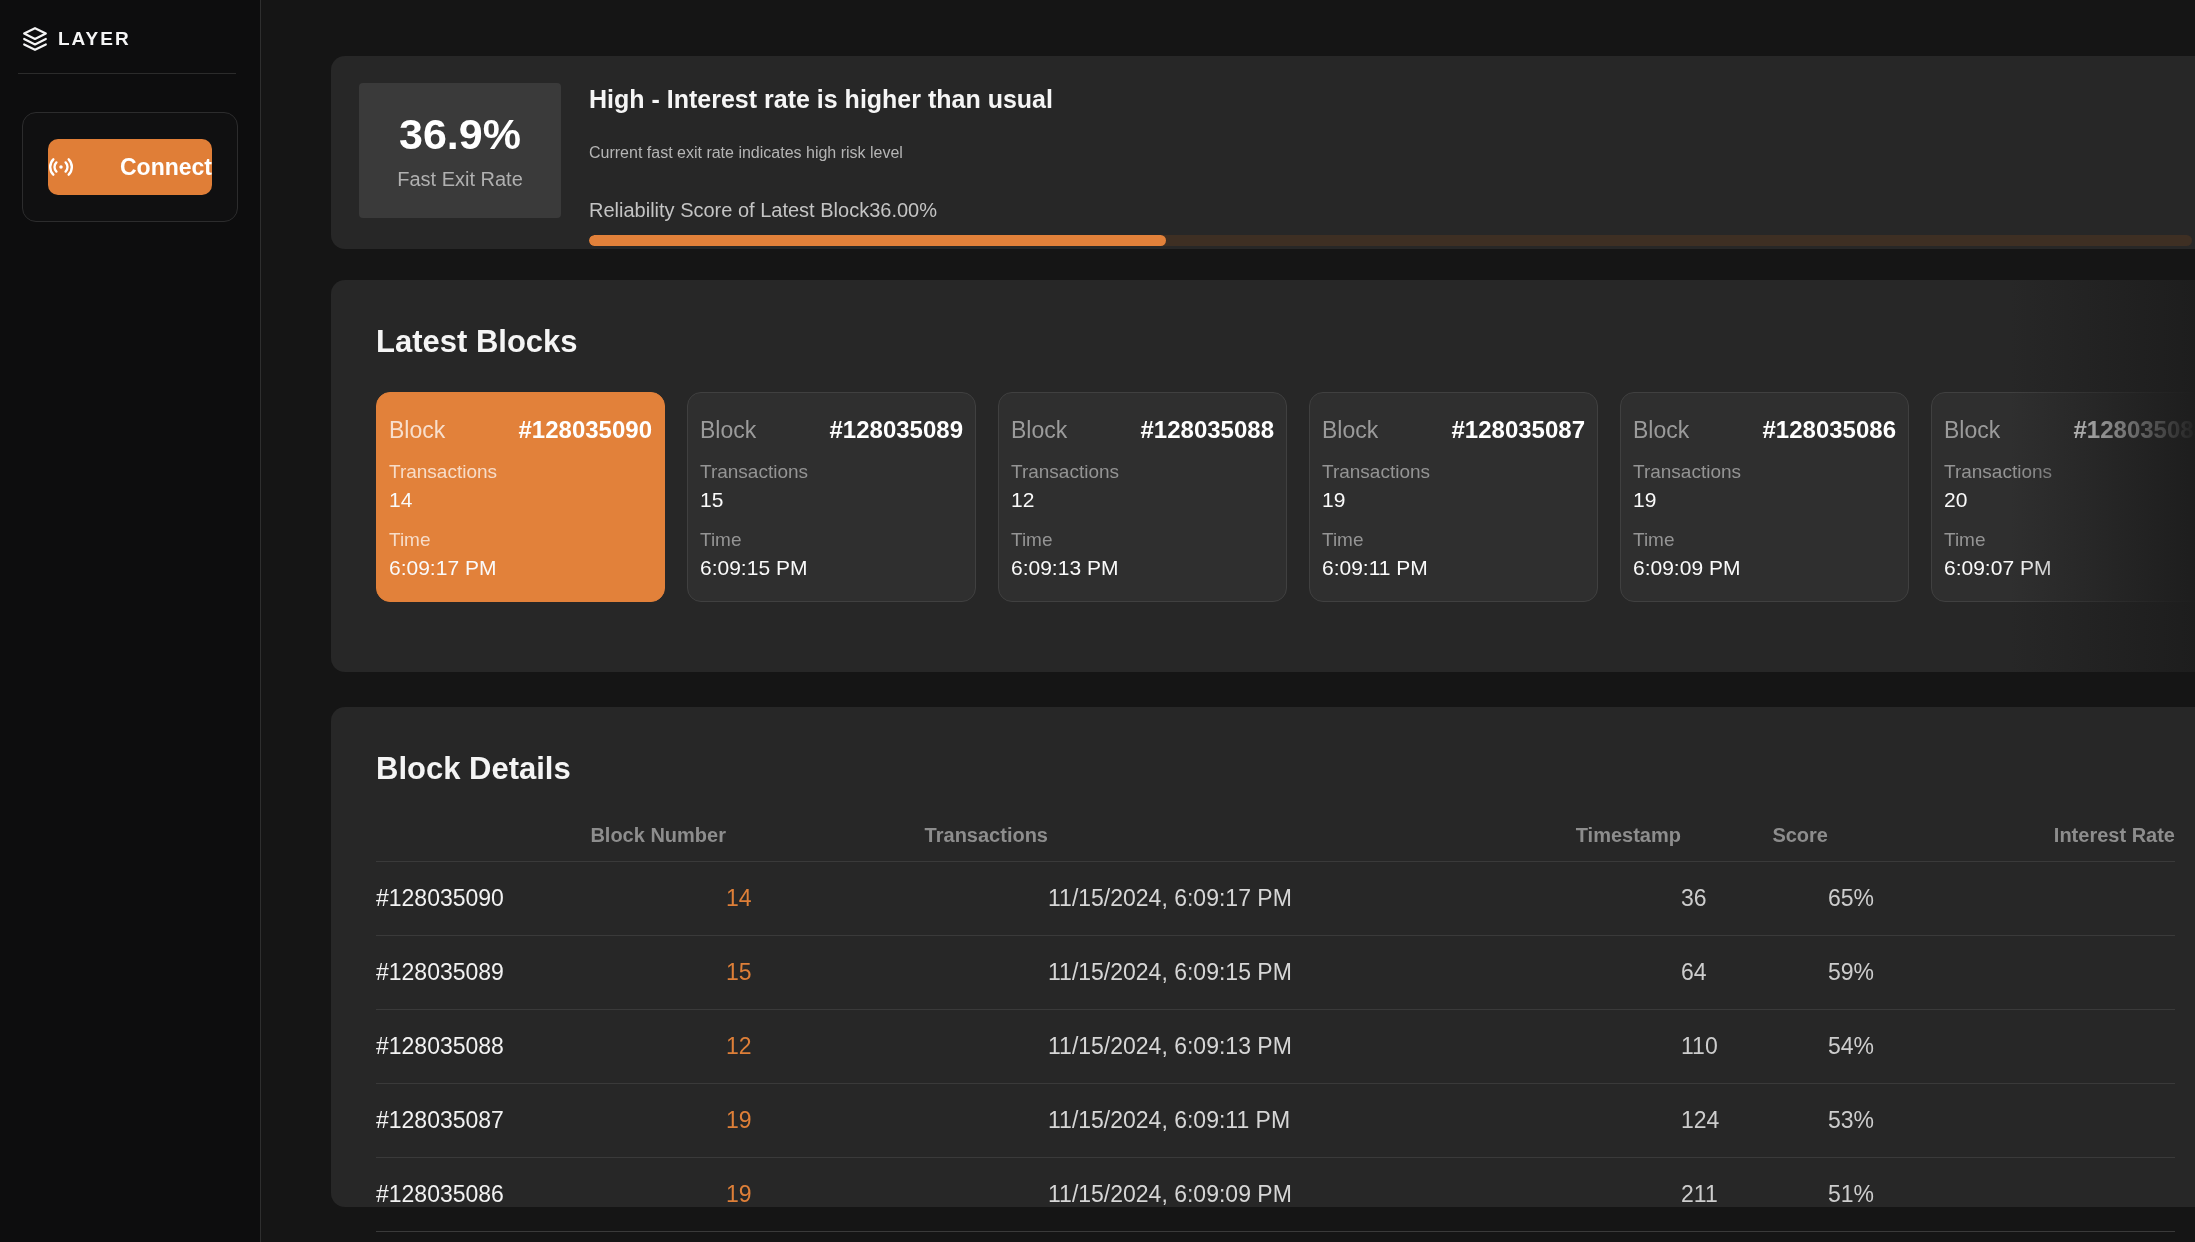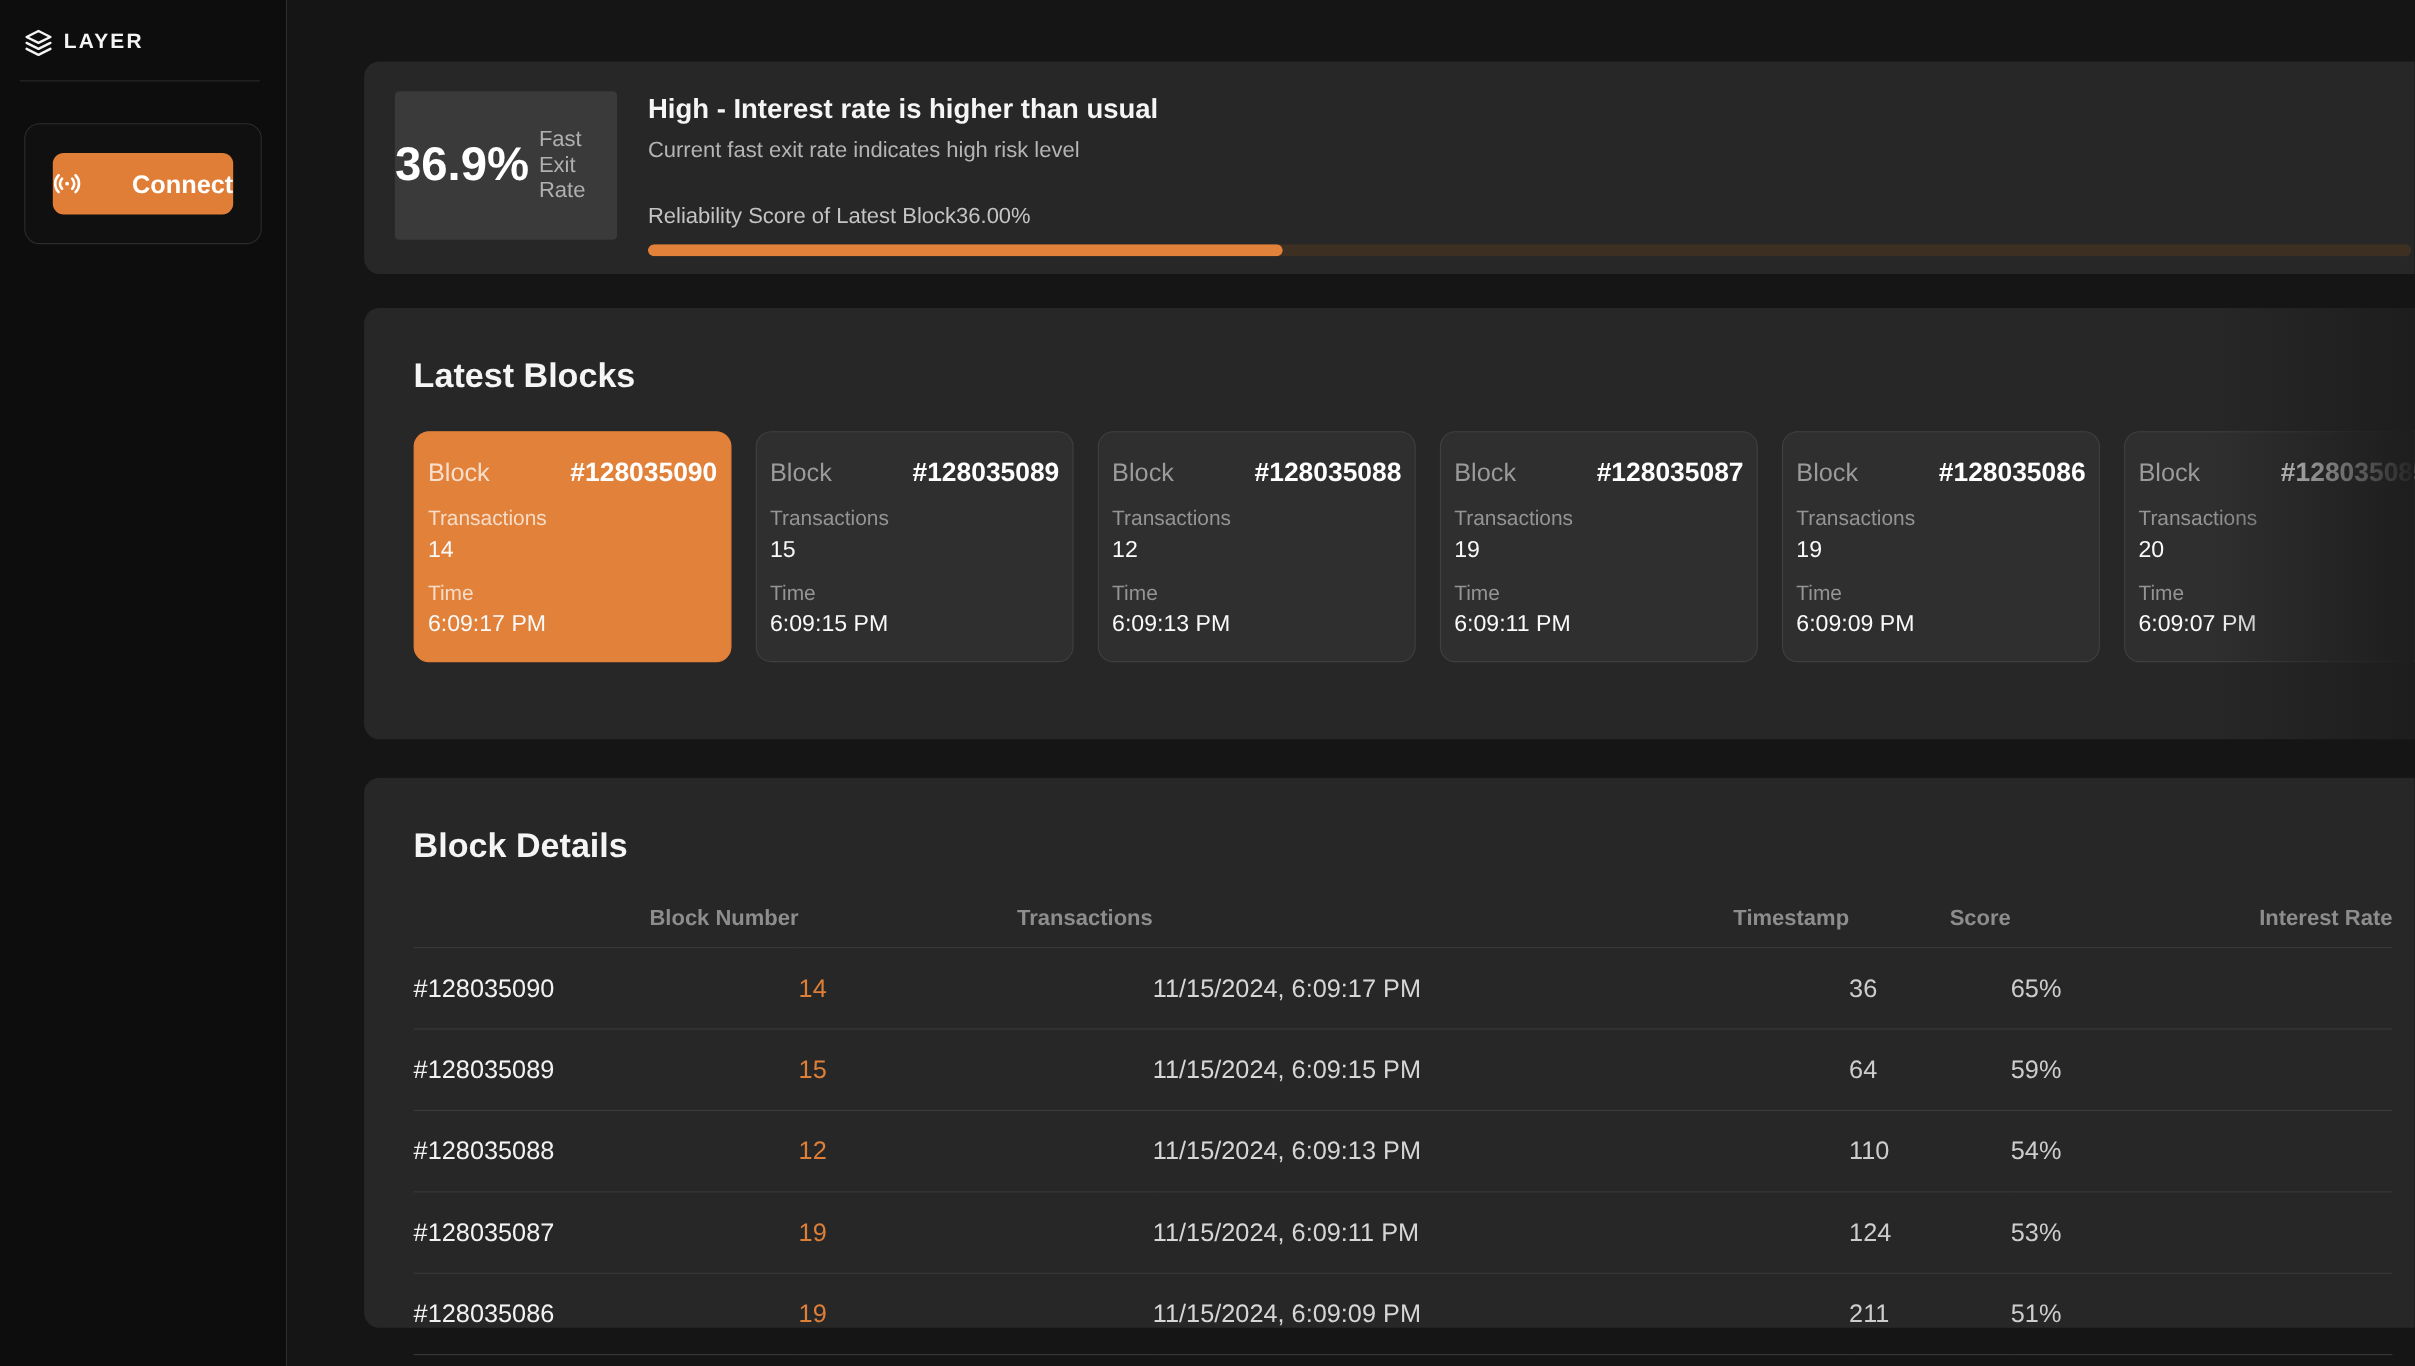--- a/index.html
+++ b/index.html
@@ -41,27 +41,27 @@
 
   
   .main { flex: 1 1 auto; padding: 56px 13px 0 70px; }
   .panel { background: #272727; border-radius: 14px; }
 
   
   .alert-card { display: flex; padding: 27px 28px 28px 28px; height: 193px; }
   .stat-box {
     width: 202px; height: 135px; flex: 0 0 auto;
     background: #3a3a3a; border-radius: 4px;
-    display: flex; align-items: center; justify-content: center; gap: 9px;
+    display: flex; flex-direction: column; align-items: center; justify-content: center; gap: 9px;
   }
   .stat-value { font-size: 43px; font-weight: bold; color: #ffffff; }
   .stat-label { font-size: 20px; color: #b0b0b0; }
   .alert-body { flex: 1 1 auto; padding-left: 28px; padding-top: 2px; }
   .alert-title { font-size: 25px; font-weight: bold; color: #f5f5f5; }
-  .alert-subtitle { font-size: 20px; color: #b5b5b5; margin-top: 12px; }
+  .alert-subtitle { font-size: 16px; color: #b5b5b5; margin-top: 30px; }
   .reliability-row { display: flex; align-items: baseline; margin-top: 37px; }
   .reliability-label, .reliability-value { font-size: 20px; color: #c4c4c4; }
   .progress-track {
     margin-top: 13px; height: 11px; border-radius: 6px;
     background: #3e2f23; overflow: hidden;
   }
   .progress-fill { height: 100%; border-radius: 6px; background: #e2813a; }
 
   
   .blocks-panel { margin-top: 31px; height: 392px; padding: 44px 0 0 45px; overflow: hidden; position: relative; }

